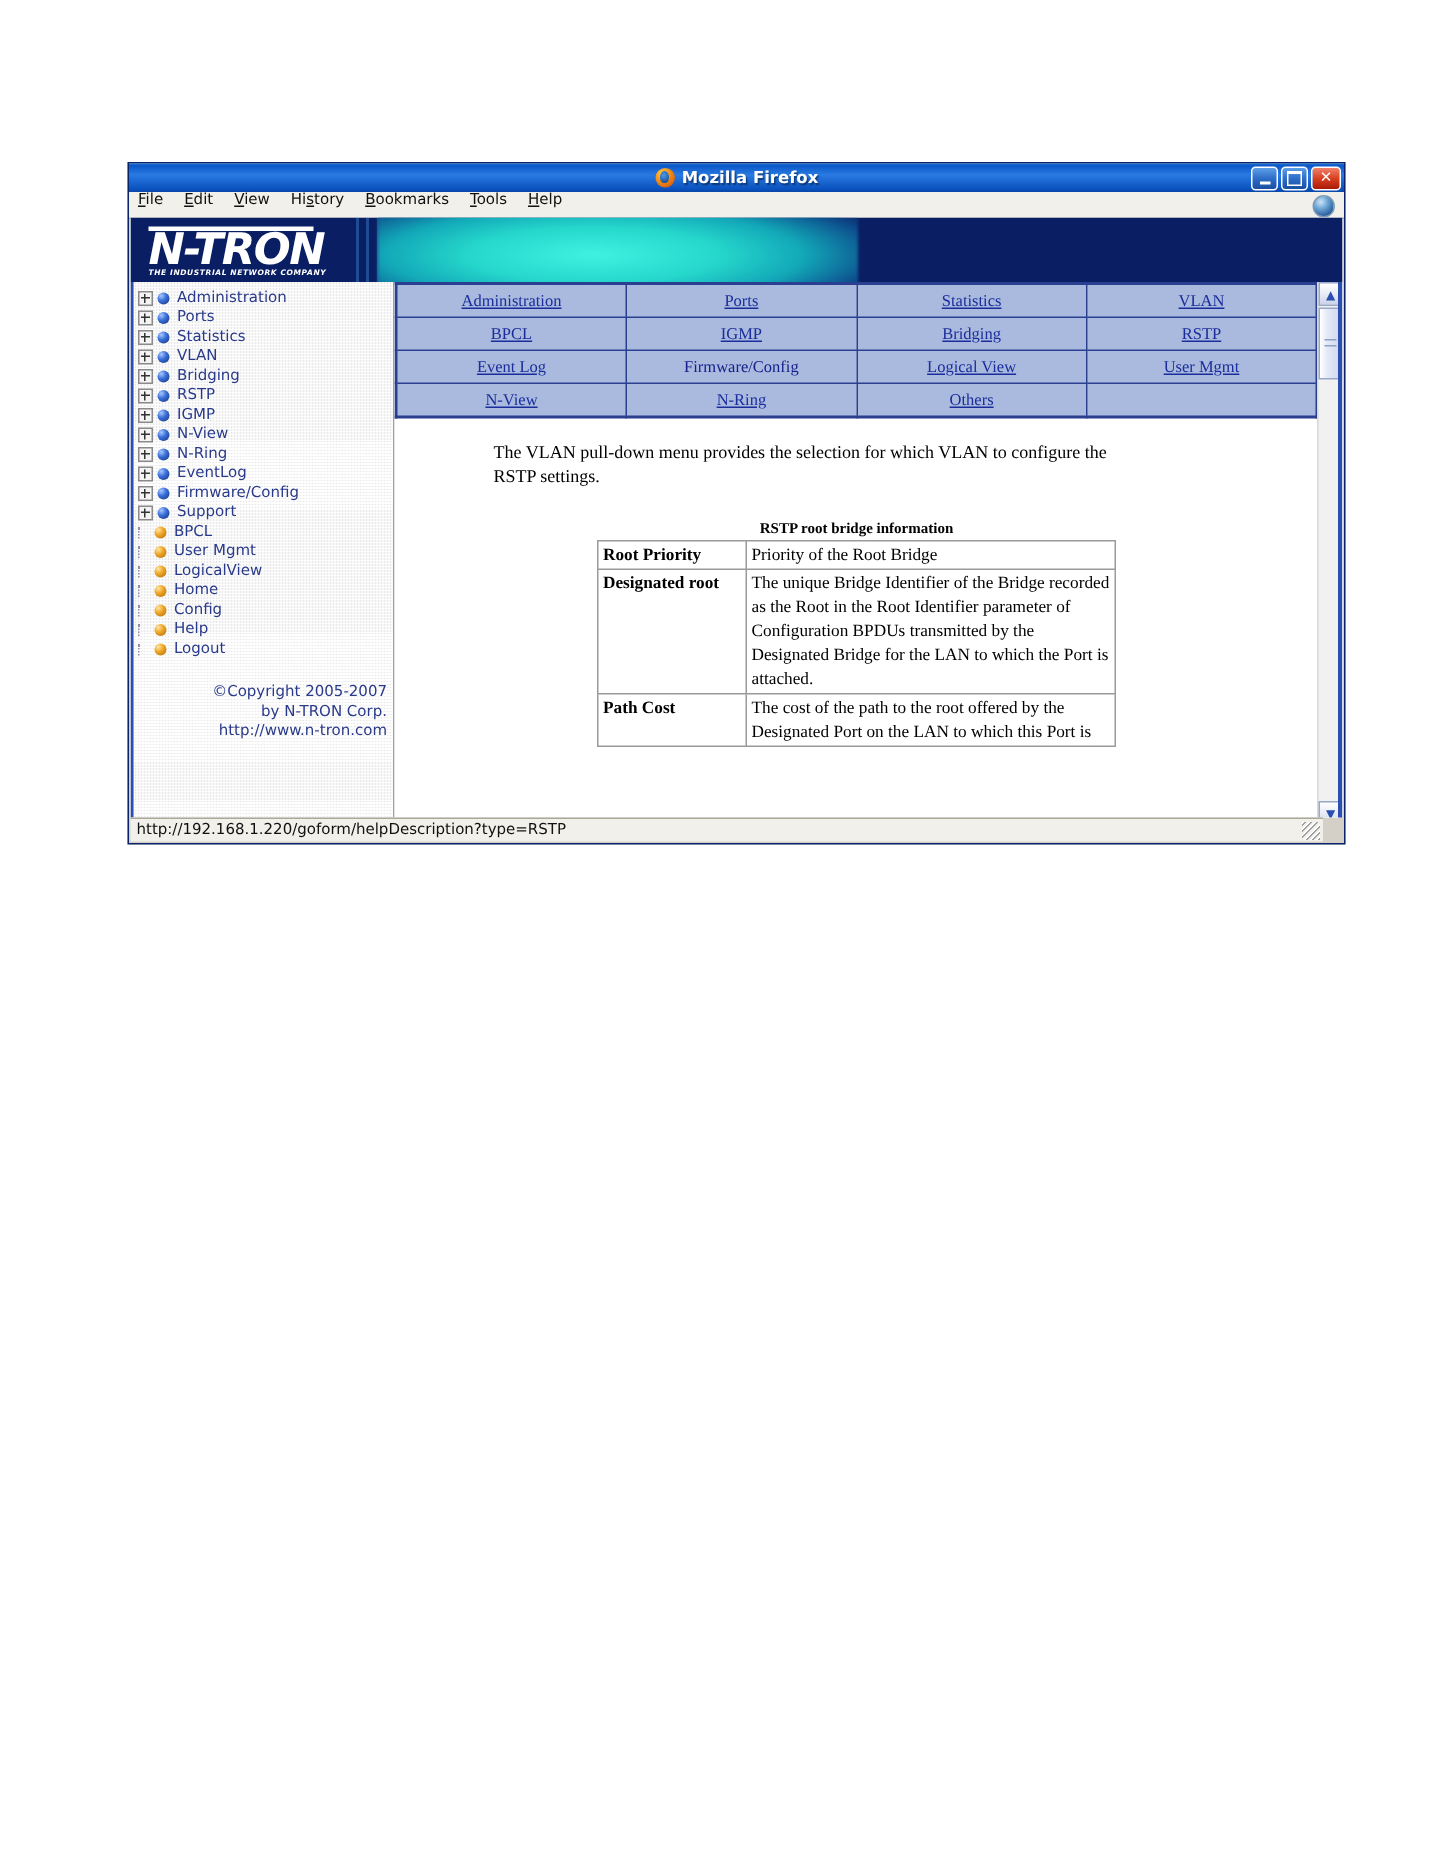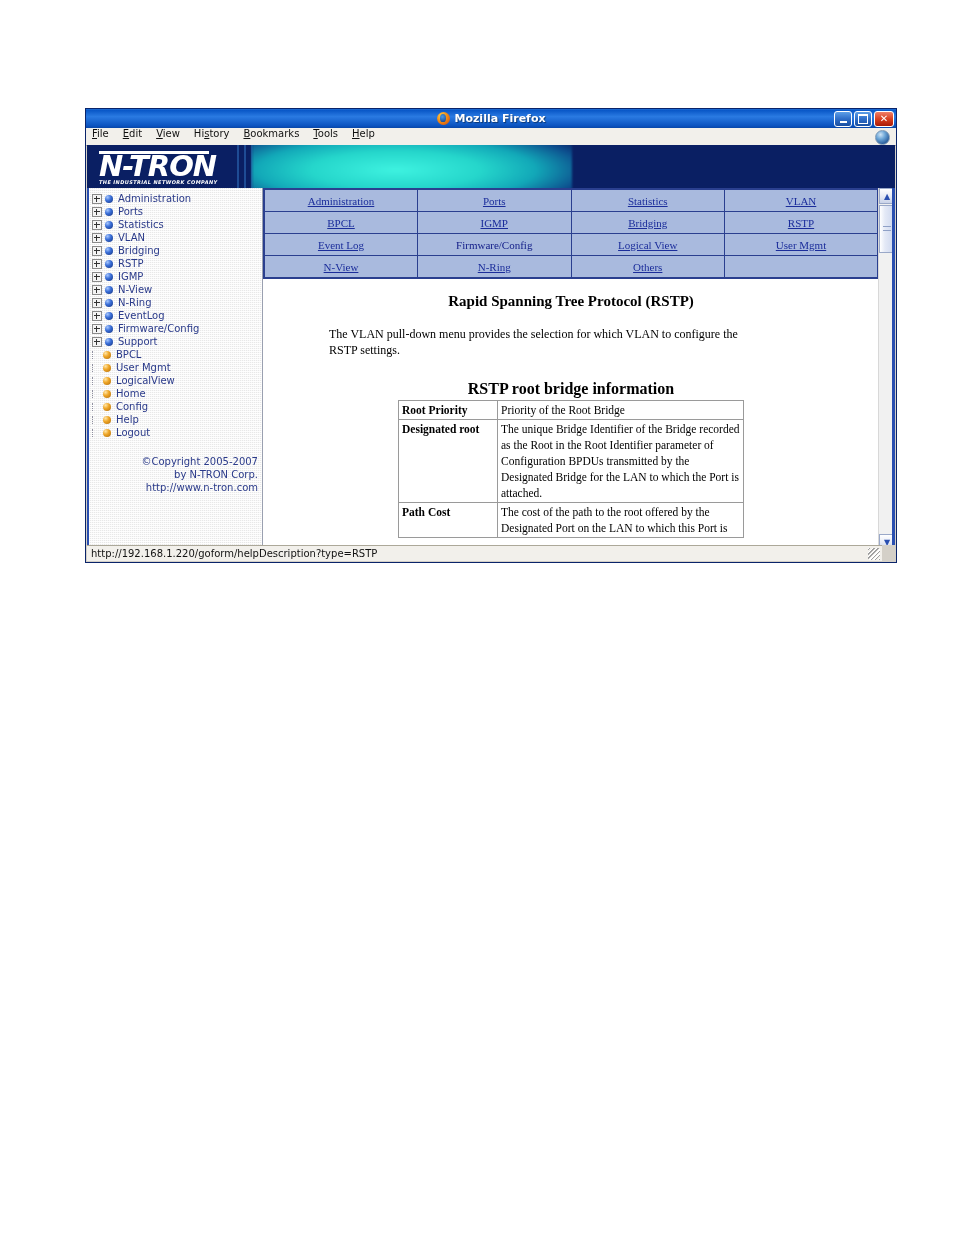--- a/index.html
+++ b/index.html
@@ -260,21 +260,21 @@
   }
   .doc-para {
     font-size: 12px;
     line-height: 16px;
     margin: 0 0 0 56px;
     width: 430px;
   }
   .tbl-caption {
     text-align: center;
     font-weight: bold;
-    font-size: 16px;
+    font-size: 10px;
     margin: 22px 0 2px 0;
   }
   table.helptable {
     border-collapse: collapse;
     margin: 0 auto;
     width: 346px;
     border: 1px solid #9a9a9a;
   }
   table.helptable td {
     border: 1px solid #9a9a9a;
@@ -524,21 +524,20 @@
             <tr>
               <td><a href="#">N-View</a></td>
               <td><a href="#">N-Ring</a></td>
               <td><a href="#">Others</a></td>
               <td></td>
             </tr>
           </tbody>
             </table>
 
           <div class="doc">
-            <div class="doc-title">Rapid Spanning Tree Protocol (RSTP)</div>
             <div class="doc-para">The VLAN pull-down menu provides the selection for which VLAN to configure the RSTP settings.</div>
 
             <div class="tbl-caption">RSTP root bridge information</div>
             <table class="helptable">
               <tbody>
                   <tr>
                 <td class="k">Root Priority</td>
                 <td>Priority of the Root Bridge</td>
               </tr>
               <tr>

